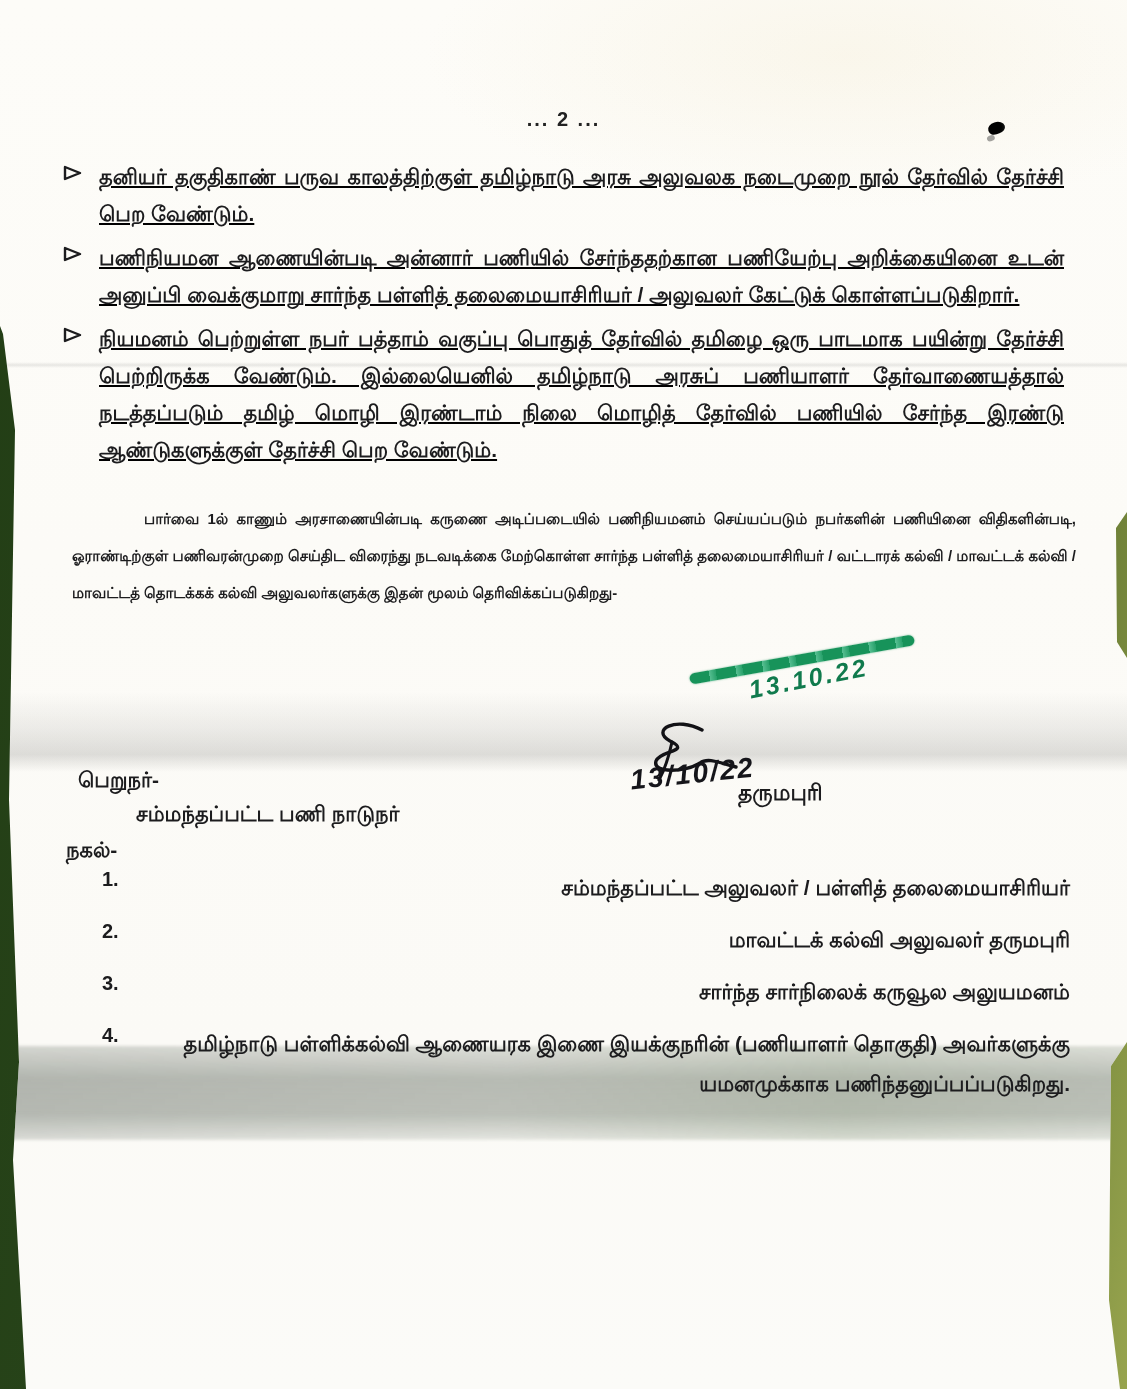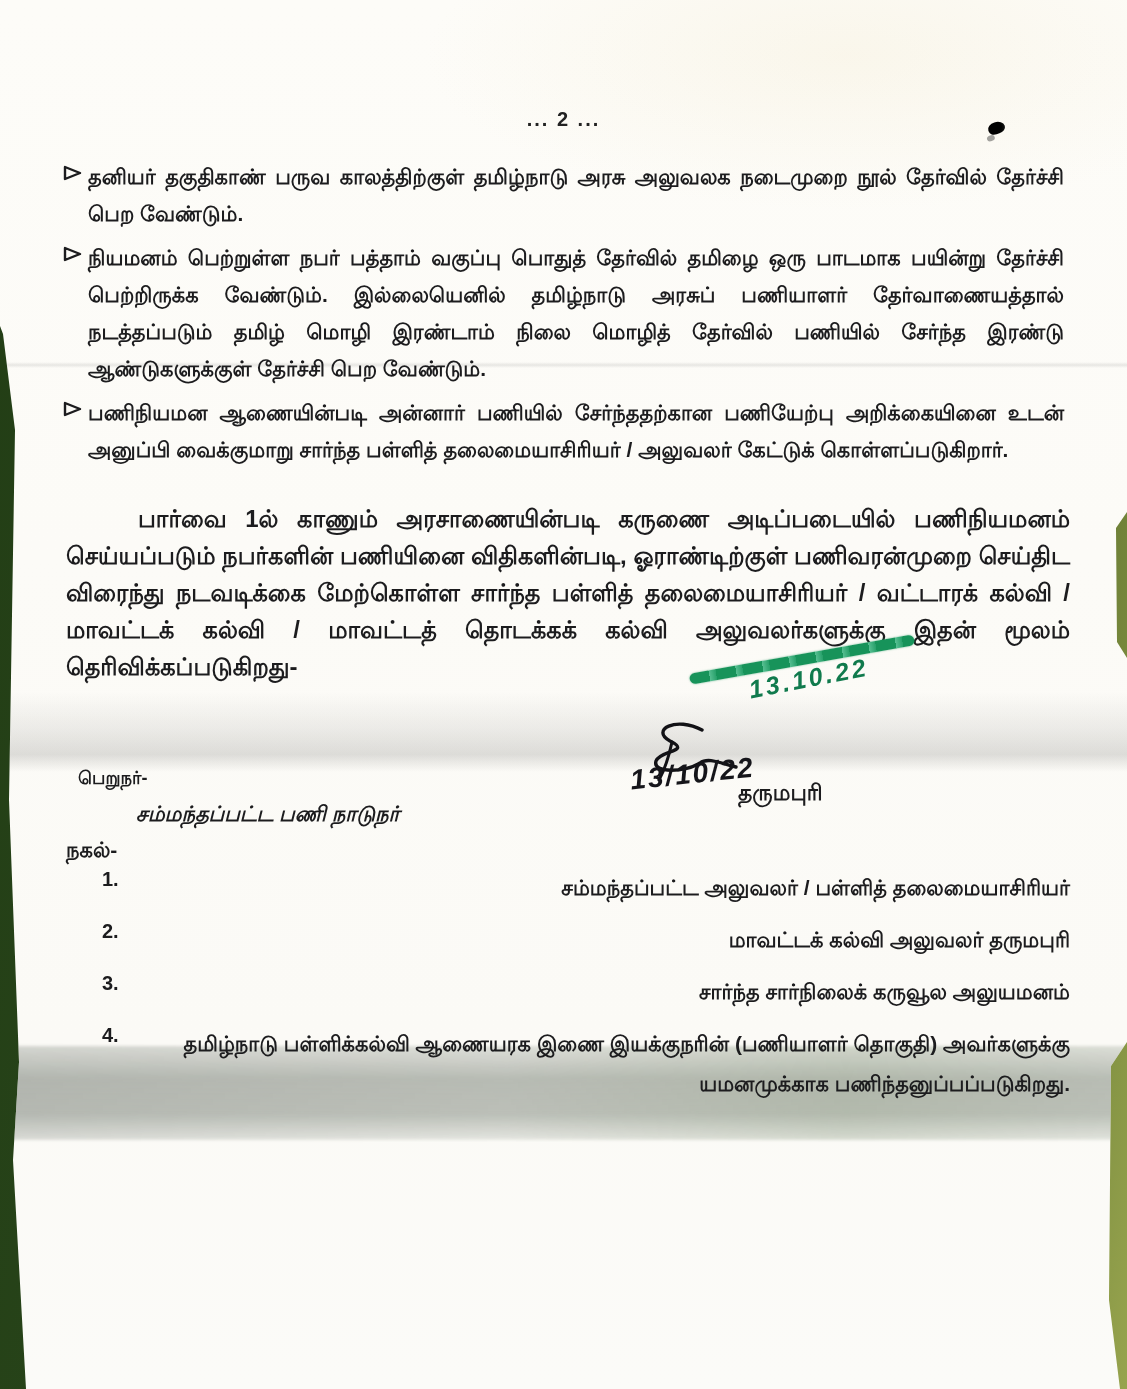--- a/index.html
+++ b/index.html
@@ -45,49 +45,49 @@
   .ink-blot{
     position:absolute;left:988px;top:122px;width:17px;height:12px;
     background:radial-gradient(circle at 40% 40%,#000 55%,#222 100%);
     border-radius:55% 60% 50% 45%;transform:rotate(-18deg);
   }
   .ink-blot-tail{
     position:absolute;left:-4px;top:11px;width:8px;height:6px;
     background:rgba(90,90,88,0.55);border-radius:50%;
   }
   .bullets{position:absolute;left:62px;top:158px;width:1002px;}
-  .bullet{display:flex;gap:4px;margin-bottom:7px;}
+  .bullet{display:flex;gap:15px;margin-bottom:7px;text-decoration:underline;}
   .bullet .marker{flex:0 0 22px;padding-top:6px;}
   .bullet .btext{
     flex:1;font-size:21px;line-height:37px;text-align:justify;
   }
   .para{
-    position:absolute;left:66px;top:500px;width:1004px;
-    font-size:24px;line-height:37px;text-align:justify;text-indent:72px;
+    position:absolute;left:72px;top:500px;width:1004px;
+    font-size:15px;line-height:37px;text-align:justify;text-indent:72px;
   }
   .green-stroke{
     position:absolute;left:688px;top:654px;width:228px;height:11px;
     background:repeating-linear-gradient(90deg,#17935a 0px,#17935a 20px,#57bf92 20px,#27a06a 27px);
     border-radius:6px;transform:rotate(-10deg);box-shadow:0 0 2px rgba(23,147,90,.6);
   }
   .green-date{
     position:absolute;left:748px;top:664px;
     transform:rotate(-11deg);color:#107a4d;
     font-size:25px;font-weight:bold;font-style:italic;letter-spacing:3px;
   }
   .sig-title{position:absolute;left:645px;top:700px;font-size:22px;}
   .sig-mark{position:absolute;left:642px;top:722px;}
   .sig-place{position:absolute;left:738px;top:780px;font-size:22px;}
   .sig-hand-date{
     position:absolute;left:630px;top:758px;
     transform:rotate(-6deg);font-size:28px;font-style:italic;color:#15151a;
     letter-spacing:2px;font-weight:600;
   }
-  .recipient-label{position:absolute;left:78px;top:768px;font-size:18px;}
-  .recipient-name{position:absolute;left:136px;top:802px;font-size:21px;font-style:italic;}
+  .recipient-label{position:absolute;left:78px;top:768px;font-size:21px;}
+  .recipient-name{position:absolute;left:136px;top:802px;font-size:21px;}
   .copies-label{position:absolute;left:66px;top:838px;font-size:21px;}
   .copies{position:absolute;left:102px;top:868px;width:968px;}
   .copy-item{display:flex;gap:16px;margin-bottom:12px;}
   .copy-item .num{flex:0 0 22px;font-size:20px;font-weight:bold;color:#1c1c1e;}
   .copy-item .ctext{flex:1;font-size:21px;line-height:40px;text-align:right;}
 </style>
 </head>
 <body>
 
 <div class="scene">
@@ -111,29 +111,29 @@
             </svg>
         </span>
         <span class="btext t">தனியர் தகுதிகாண் பருவ காலத்திற்குள் தமிழ்நாடு அரசு அலுவலக நடைமுறை நூல் தேர்வில் தேர்ச்சி பெற வேண்டும்.</span>
       </div>
       <div class="bullet">
         <span class="marker">
           <svg width="22" height="18" viewBox="0 0 22 18">
               <path d="M3 3 L18 9 L3 15 Z" fill="none" stroke="#1c1c1e" stroke-width="2.4" stroke-linejoin="round"></path>
             </svg>
         </span>
-        <span class="btext t">நியமனம் பெற்றுள்ள நபர் பத்தாம் வகுப்பு பொதுத் தேர்வில் தமிழை ஒரு பாடமாக பயின்று தேர்ச்சி பெற்றிருக்க வேண்டும். இல்லையெனில் தமிழ்நாடு அரசுப் பணியாளர் தேர்வாணையத்தால் நடத்தப்படும் தமிழ் மொழி இரண்டாம் நிலை மொழித் தேர்வில் பணியில் சேர்ந்த இரண்டு ஆண்டுகளுக்குள் தேர்ச்சி பெற வேண்டும்.</span>
+        <span class="btext t">பணிநியமன ஆணையின்படி அன்னார் பணியில் சேர்ந்ததற்கான பணியேற்பு அறிக்கையினை உடன் அனுப்பி வைக்குமாறு சார்ந்த பள்ளித் தலைமையாசிரியர் / அலுவலர் கேட்டுக் கொள்ளப்படுகிறார்.</span>
       </div>
       <div class="bullet">
         <span class="marker">
           <svg width="22" height="18" viewBox="0 0 22 18">
               <path d="M3 3 L18 9 L3 15 Z" fill="none" stroke="#1c1c1e" stroke-width="2.4" stroke-linejoin="round"></path>
             </svg>
         </span>
-        <span class="btext t">பணிநியமன ஆணையின்படி அன்னார் பணியில் சேர்ந்ததற்கான பணியேற்பு அறிக்கையினை உடன் அனுப்பி வைக்குமாறு சார்ந்த பள்ளித் தலைமையாசிரியர் / அலுவலர் கேட்டுக் கொள்ளப்படுகிறார்.</span>
+        <span class="btext t">நியமனம் பெற்றுள்ள நபர் பத்தாம் வகுப்பு பொதுத் தேர்வில் தமிழை ஒரு பாடமாக பயின்று தேர்ச்சி பெற்றிருக்க வேண்டும். இல்லையெனில் தமிழ்நாடு அரசுப் பணியாளர் தேர்வாணையத்தால் நடத்தப்படும் தமிழ் மொழி இரண்டாம் நிலை மொழித் தேர்வில் பணியில் சேர்ந்த இரண்டு ஆண்டுகளுக்குள் தேர்ச்சி பெற வேண்டும்.</span>
       </div>
     </div>
 
     <div class="para t">பார்வை 1ல் காணும் அரசாணையின்படி கருணை அடிப்படையில் பணிநியமனம் செய்யப்படும் நபர்களின் பணியினை விதிகளின்படி, ஓராண்டிற்குள் பணிவரன்முறை செய்திட விரைந்து நடவடிக்கை மேற்கொள்ள சார்ந்த பள்ளித் தலைமையாசிரியர் / வட்டாரக் கல்வி / மாவட்டக் கல்வி / மாவட்டத் தொடக்கக் கல்வி அலுவலர்களுக்கு இதன் மூலம் தெரிவிக்கப்படுகிறது-</div>
 
     <div class="green-stroke"></div>
     <div class="green-date">13.10.22</div>
 
 
     <div class="sig-mark">

